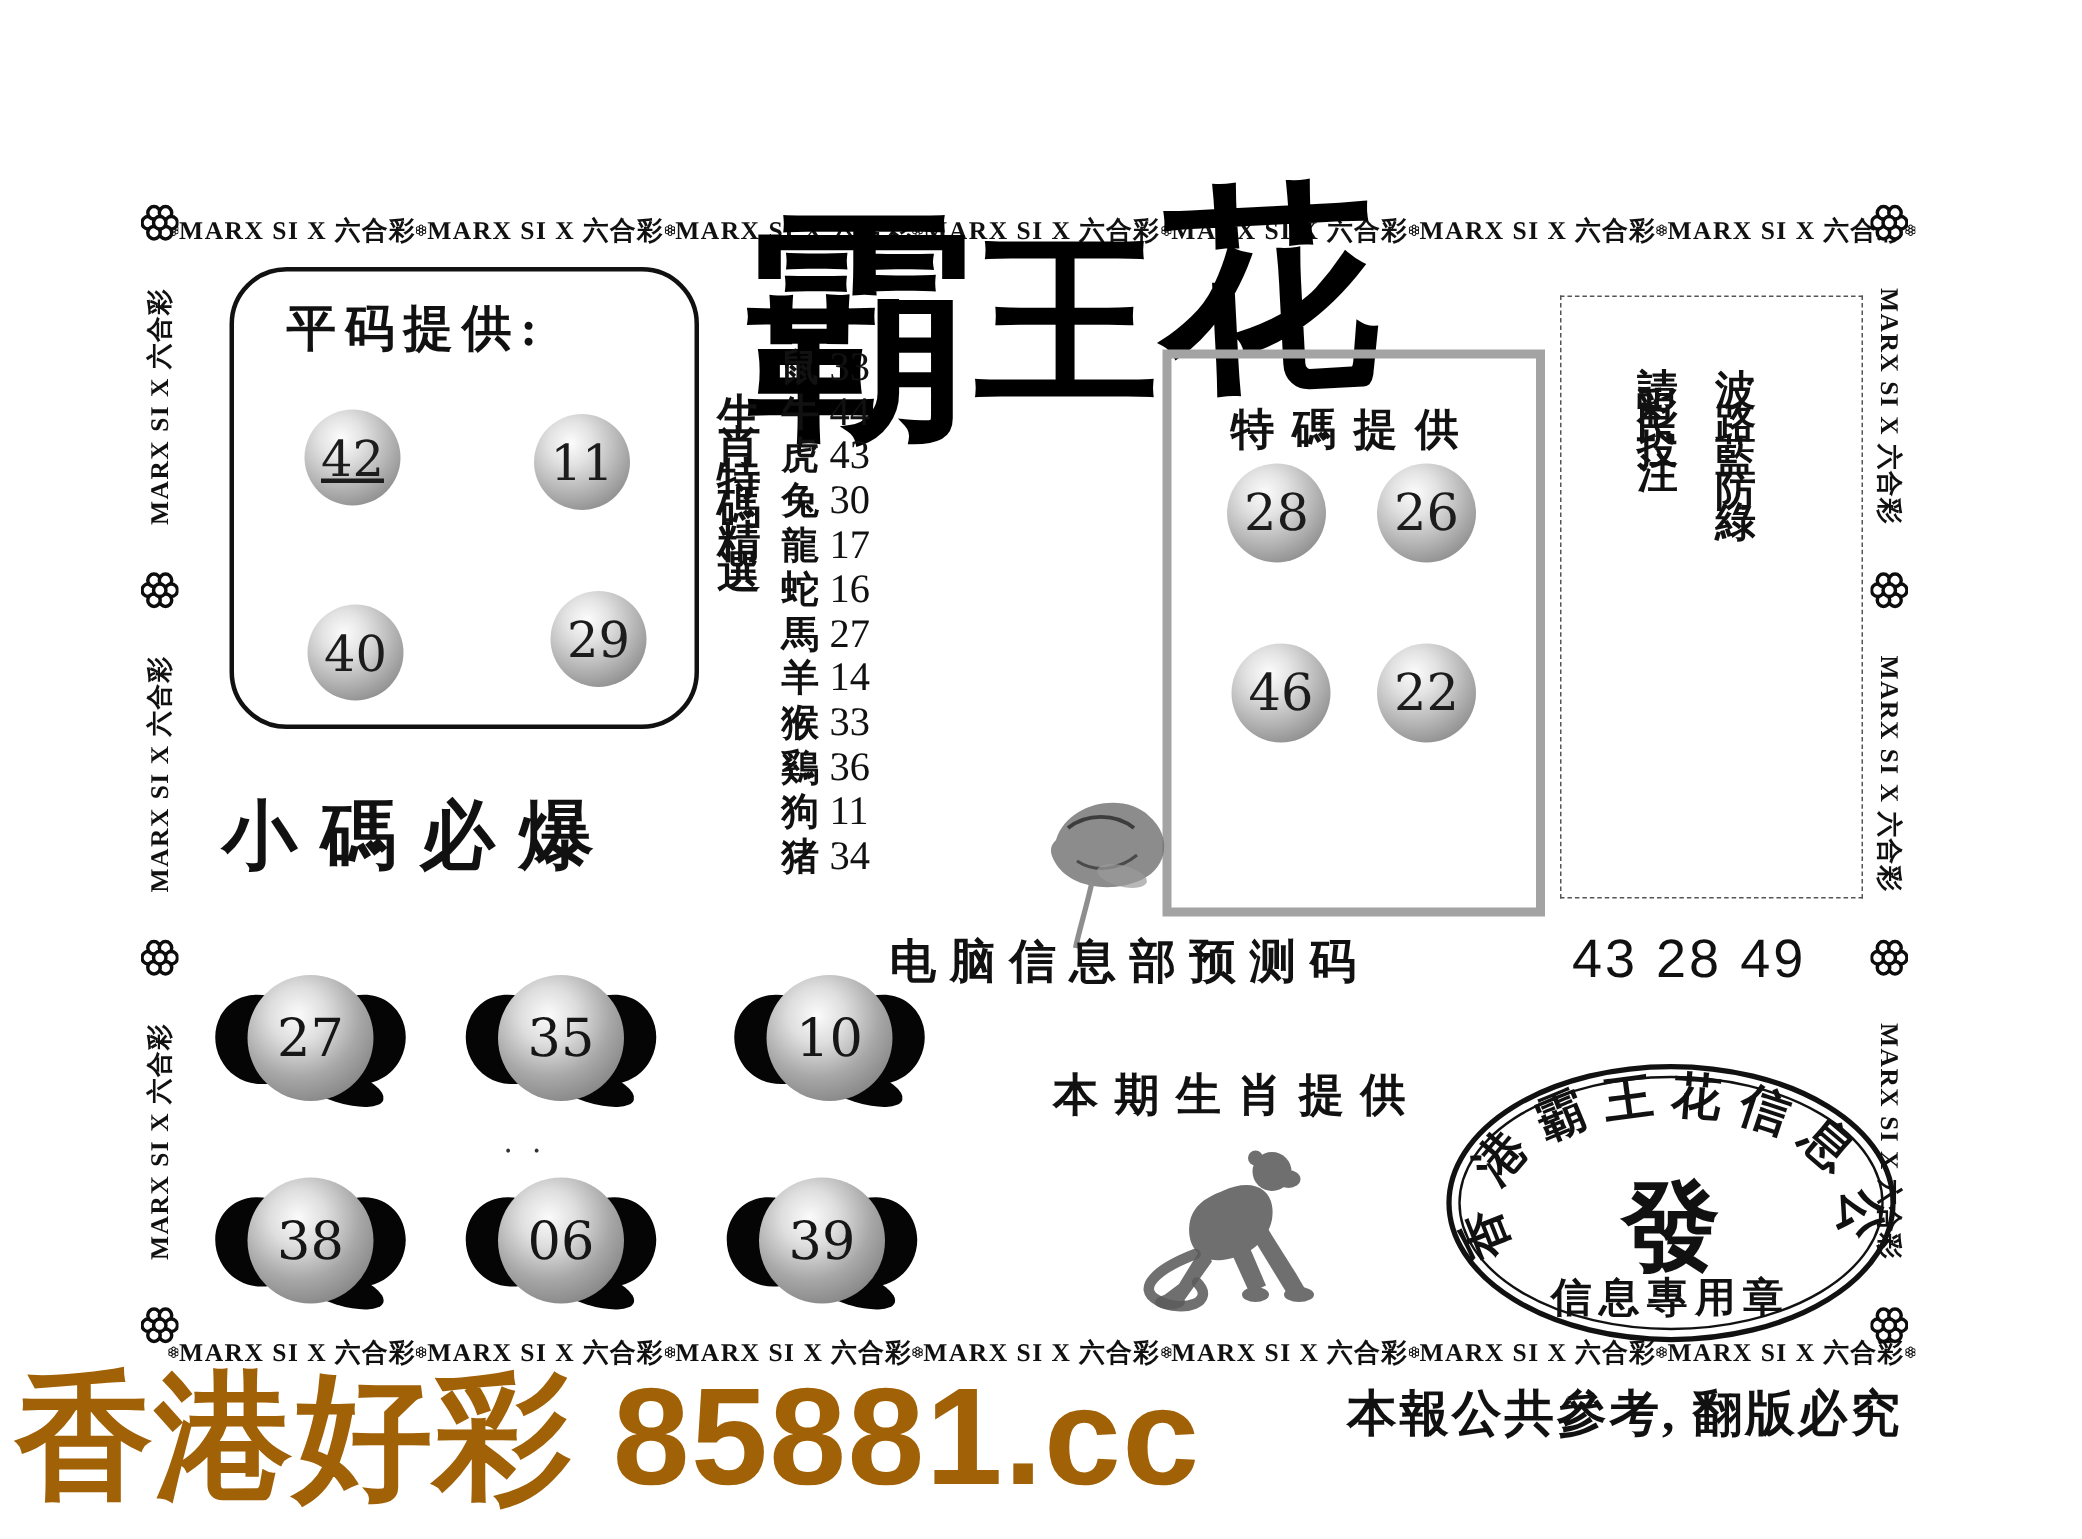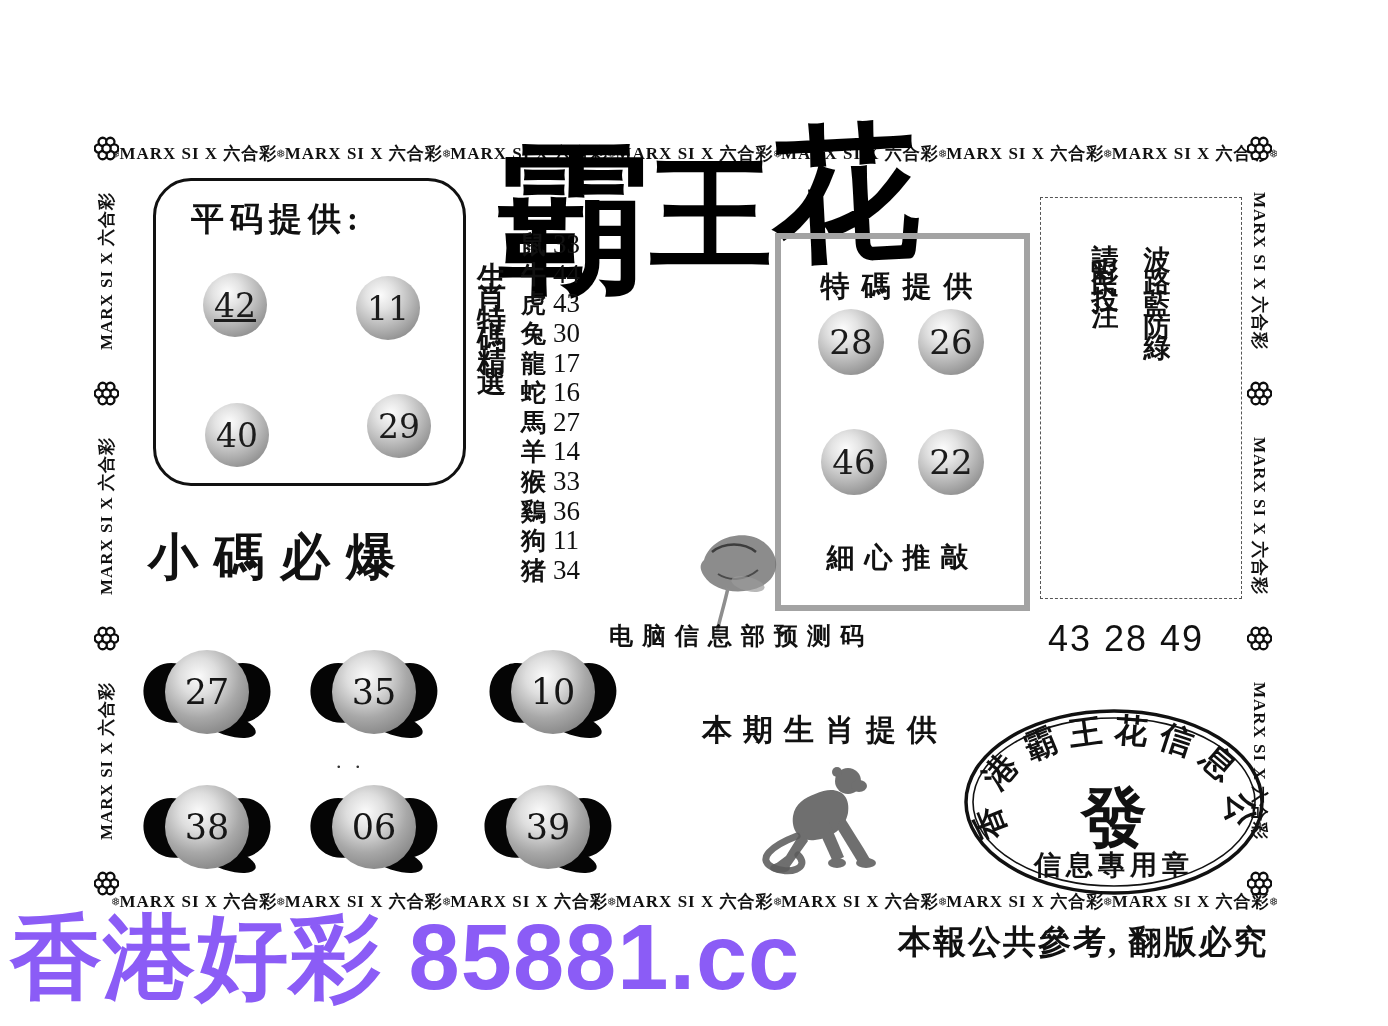--- a/index.html
+++ b/index.html
@@ -69,21 +69,21 @@
     font-size:27px;font-weight:bold;
   }
 
   
   .small-code-label{left:148px;top:524px;font-size:50px;font-weight:bold;letter-spacing:16px;}
   .ingot{width:150px;height:110px;}
   .ingot text{font-family:"DejaVu Serif", serif;font-size:35px;fill:#161616;}
   .dots{left:336px;top:748px;font-size:22px;letter-spacing:4px;color:#333;}
 
   
-  .computer-label{left:593px;top:620px;font-size:24px;font-weight:bold;letter-spacing:9px;font-family:"Liberation Sans", sans-serif;margin-left:16px;}
+  .computer-label{left:593px;top:620px;font-size:31px;font-weight:bold;letter-spacing:9px;font-family:"Liberation Sans", sans-serif;}
   .computer-numbers{left:1048px;top:618px;font-size:36px;font-family:"Liberation Sans", sans-serif;letter-spacing:2px;}
 
   
   .zodiac-tip{left:702px;top:710px;font-size:30px;font-weight:bold;letter-spacing:11px;}
 
   
   .seal{left:954px;top:702px;width:320px;height:200px;}
   .seal text{fill:#111;}
 
   
@@ -452,21 +452,20 @@
       <span class="znum">34</span>
     </div>
   </div>
 
 <div class="abs special-box">
   <span class="abs special-title">特碼提供</span>
   <div class="abs ball ball-68" style="left:37px;top:70px;">28</div>
   <div class="abs ball ball-68" style="left:137px;top:70px;">26</div>
   <div class="abs ball ball-68" style="left:40px;top:190px;">46</div>
   <div class="abs ball ball-68" style="left:137px;top:190px;">22</div>
-  <span class="abs note-line" style="top:300px;">細心推敲</span>
 </div>
 
 <div class="abs advice-box">
   <span class="abs vcol" style="left:46px;top:24px;letter-spacing:14px;">請彩民投注</span>
   <span class="abs vcol" style="left:98px;top:26px;letter-spacing:22px;">波路藍防綠</span>
 </div>
 
 <span class="abs small-code-label">小碼必爆</span>
 <span class="abs dots">. .</span>
 
@@ -558,14 +557,14 @@
   </defs>
   <ellipse cx="160" cy="100" rx="148" ry="91" fill="none" stroke="#111" stroke-width="3.5"></ellipse>
   <ellipse cx="160" cy="100" rx="141" ry="84" fill="none" stroke="#111" stroke-width="1.6"></ellipse>
   <text font-size="33" font-weight="bold">
     <textPath href="#sealArc" startOffset="4" textLength="382" lengthAdjust="spacing">香港霸王花信息公司</textPath>
   </text>
   <text x="160" y="138" text-anchor="middle" font-size="66" font-weight="bold">發</text>
   <text x="160" y="172" text-anchor="middle" font-size="27" font-weight="bold" letter-spacing="5">信息專用章</text>
 </svg>
 
-<span class="abs footer-brand" style="color: #8b5cf6;">香港好彩 85881.cc</span>
+<span class="abs footer-brand" style="color: #a16207;">香港好彩 85881.cc</span>
 <span class="abs footer-notice">本報公共參考, 翻版必究</span>
 
 </body></html>

